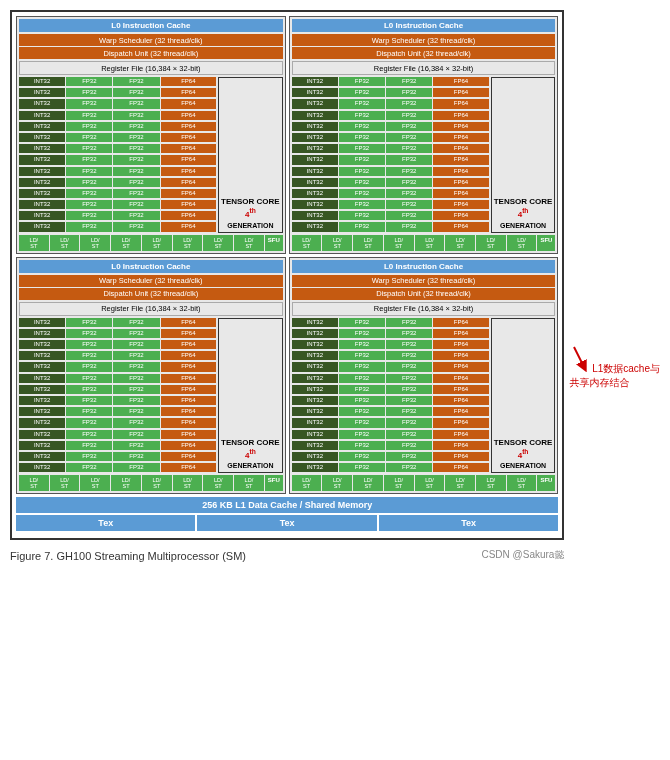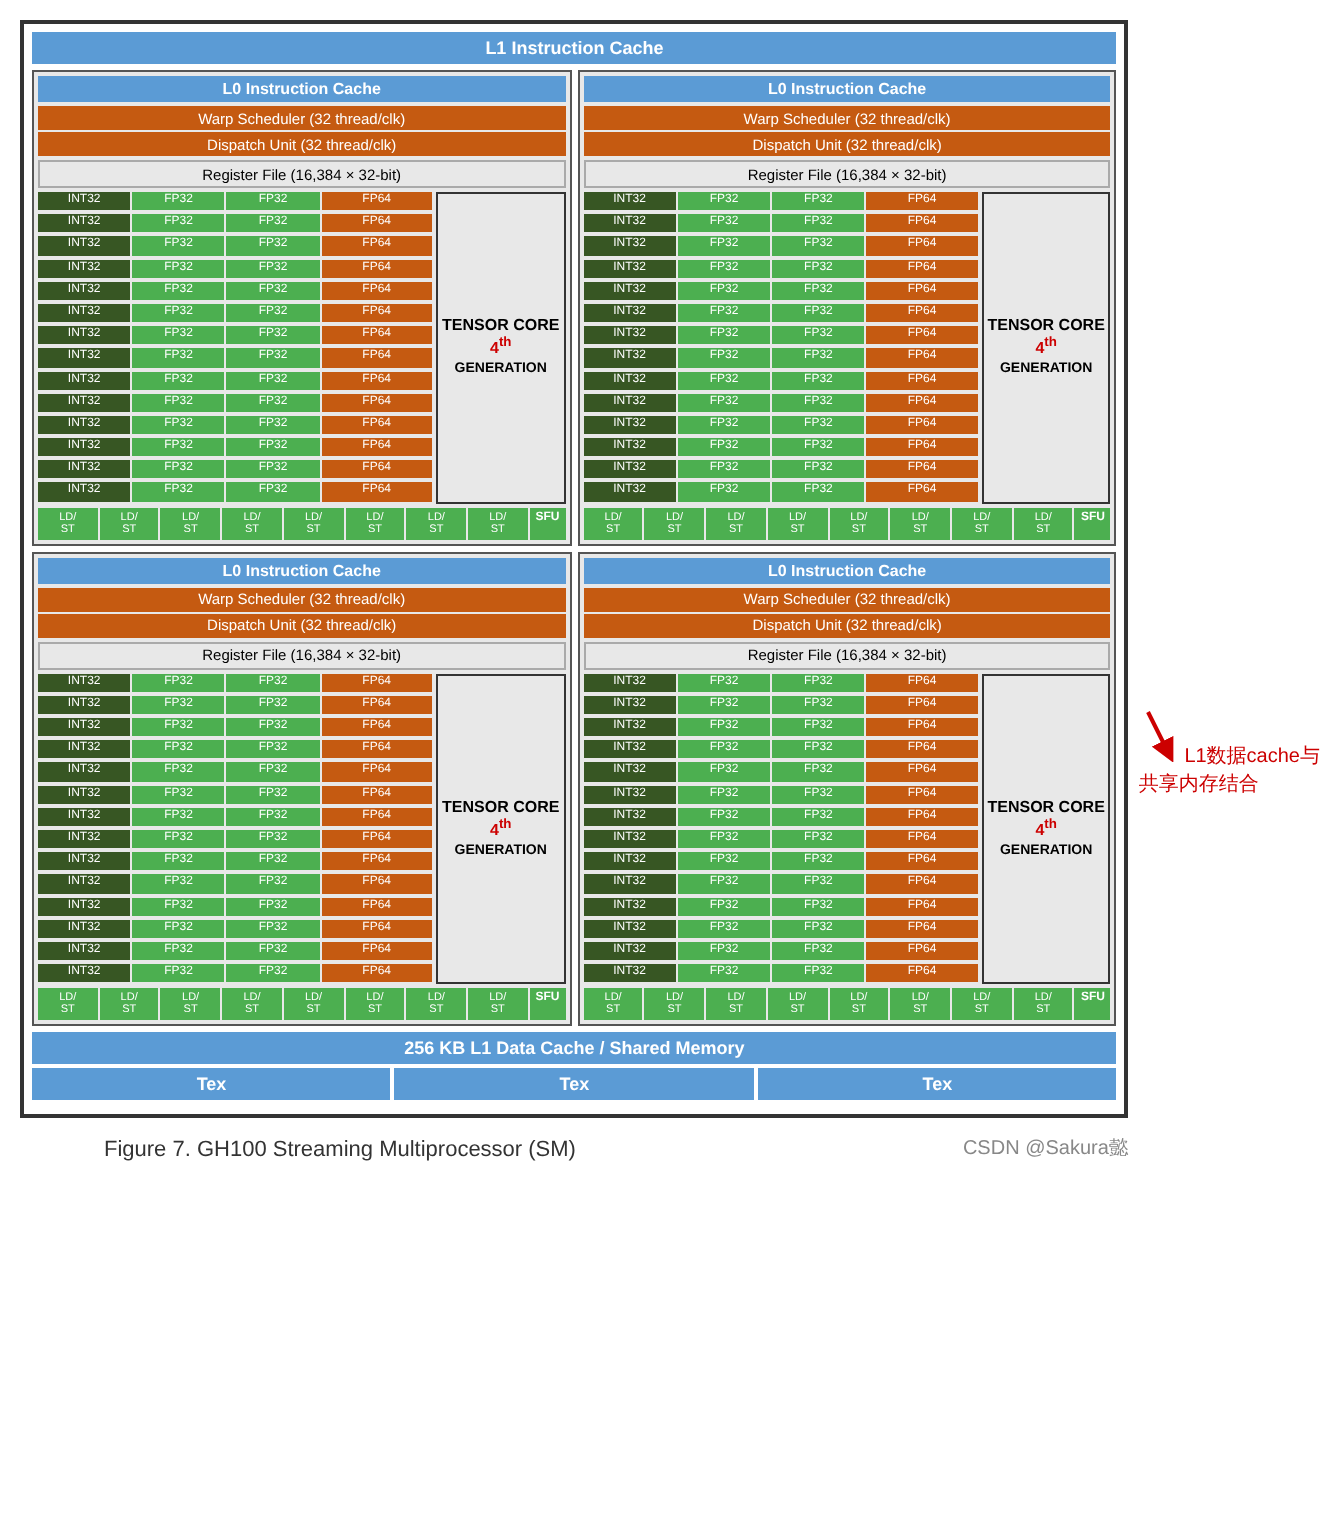--- a/index.html
+++ b/index.html
@@ -102,21 +102,21 @@
     }
     .tensor-core-label {
       background: transparent;
       color: #000;
       font-size: 9px;
       font-weight: bold;
       text-align: center;
       display: flex;
       flex-direction: column;
       align-items: center;
-      justify-content: center;
+      justify-content: flex-end;
       min-width: 55px;
       padding: 2px;
       border: 1px solid #333;
       line-height: 1.3;
     }
     .tensor-core-label span.gen {
       font-size: 10px;
       font-weight: bold;
     }
     .lsu-row {
@@ -170,21 +170,20 @@
       font-size: 9px;
       font-weight: bold;
       text-align: center;
       padding: 3px;
       flex: 1;
     }
     .figure-caption {
       font-size: 11px;
       color: #333;
       margin-top: 5px;
-      margin-left: 42px;
     }
     .main-wrapper {
       display: flex;
       gap: 5px;
       position: relative;
     }
     .diagram-area {
       flex: 1;
     }
     .annotations-right {
@@ -223,21 +222,20 @@
       margin-top: 3px;
     }
   </style>
 </head>
 <body>
 
 <div class="main-wrapper">
   <div class="diagram-area">
     <div class="outer-container">
 
-      <div class="l1-instruction-cache">L1 Instruction Cache</div>
 
       <div class="four-quadrant-grid">
 
         <div class="quadrant">
           <div class="l0-instruction-cache">L0 Instruction Cache</div>
           <div class="warp-scheduler">Warp Scheduler (32 thread/clk)</div>
           <div class="dispatch-unit">Dispatch Unit (32 thread/clk)</div>
           <div class="register-file">Register File (16,384 × 32-bit)</div>
           <div class="compute-section">
             <div class="left-cells">

